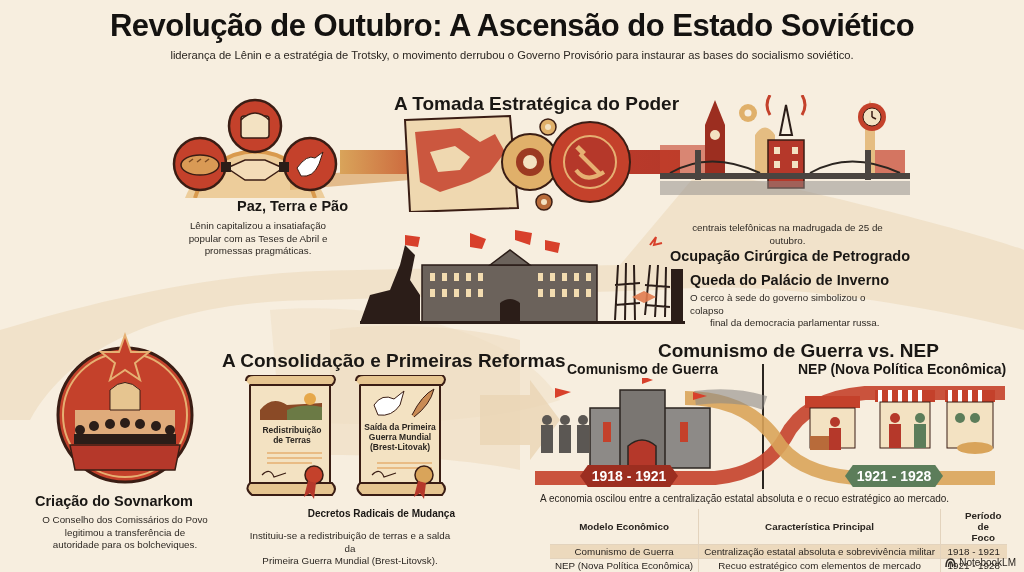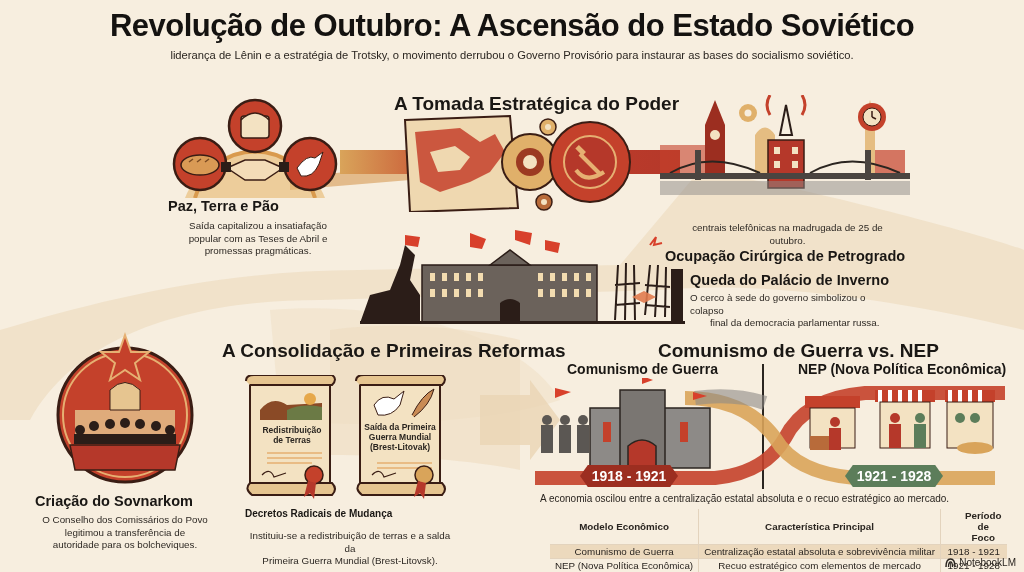--- a/index.html
+++ b/index.html
@@ -15,21 +15,21 @@
   .title {
     left: 0; width: 1024px; top: 8px; text-align: center;
     font-size: 31px; font-weight: 700; letter-spacing: -0.5px; color: #141210;
     font-family: "Liberation Sans", sans-serif;
   }
   .subtitle {
     left: 160px; width: 704px; top: 48px; text-align: center;
     font-size: 11.2px; line-height: 15px; color: #2a2520;
   }
   .section-title { font-weight: 700; font-size: 19px; color: #1a1714; white-space: nowrap; }
-  .card-title { font-weight: 700; font-size: 14.5px; color: #1a1714; white-space: nowrap; text-align: left; }
+  .card-title { font-weight: 700; font-size: 14.5px; color: #1a1714; white-space: nowrap; text-align: right; }
   .card-text { font-size: 9.8px; line-height: 12.5px; color: #2e2924; text-align: center; }
   .year-badge {
     color: #fff; font-weight: 700; font-size: 14px; text-align: center;
     line-height: 22px; height: 22px;
   }
   table.econ {
     border-collapse: collapse; font-size: 9.8px; color: #2a2520;
   }
   table.econ th { font-weight: 700; padding: 1px 5px; text-align: center; border-bottom: 1px solid #e3d3bd; }
   table.econ td { padding: 1px 5px; text-align: center; white-space: nowrap; border-right: 1px solid #e3d3bd; }
@@ -81,21 +81,21 @@
 
   <g>
     <path d="M62 72 L80 64 L100 64 L118 72 L100 84 L80 84 Z" fill="#f3dcb8" stroke="#3a1d14" stroke-width="1.5"></path>
     <rect x="56" y="66" width="10" height="10" fill="#2b1d18"></rect>
     <rect x="114" y="66" width="10" height="10" fill="#2b1d18"></rect>
   </g>
 </svg>
 
 <div class="abs card-title" style="left:168px; top:198px; width:180px;">Paz, Terra e Pão</div>
 <div class="abs card-text" style="left:168px; top:220px; width:180px;">
-  <div>Saída capitalizou a insatiafação</div>
+  <div>Lênin capitalizou a insatiafação</div>
   <div>popular com as Teses de Abril e</div>
   <div>promessas pragmáticas.</div>
 </div>
 
 <svg class="abs" style="left:340px; top:140px; width:340px; height:45px;" viewBox="0 0 340 45">
   <defs>
     <linearGradient id="rg" x1="0" x2="1">
       <stop offset="0" stop-color="#d9a45a"></stop>
       <stop offset="0.35" stop-color="#c4412b"></stop>
       <stop offset="1" stop-color="#b5382a"></stop>
@@ -236,21 +236,21 @@
   <path d="M20 115 L130 115 L125 140 L25 140 Z" fill="#b5382a" stroke="#3a1d14" stroke-width="1.5"></path>
 </svg>
 
 <div class="abs card-title" style="left:35px; top:493px; width:150px;">Criação do Sovnarkom</div>
 <div class="abs card-text" style="left:25px; top:514px; width:200px;">
   <div>O Conselho dos Comissários do Povo</div>
   <div>legitimou a transferência de</div>
   <div>autoridade para os bolcheviques.</div>
 </div>
 
-<div class="abs section-title" style="left:222px; top:340px;">A Consolidação e Primeiras Reformas</div>
+<div class="abs section-title" style="left:222px; top:350px;">A Consolidação e Primeiras Reformas</div>
 
 <div class="abs" style="left:242px; top:375px; width:95px; height:125px;">
   <svg style="position:absolute; left:0; top:0; width:95px; height:125px;" viewBox="0 0 95 125">
     <rect x="8" y="6" width="80" height="108" fill="#f3e2c2" stroke="#3a1d14" stroke-width="2"></rect>
     <path d="M4 6 Q4 0 12 0 L90 0 Q96 4 90 10 L8 10" fill="#e6c590" stroke="#3a1d14" stroke-width="2"></path>
     <path d="M8 108 L90 108 Q96 114 90 120 L10 120 Q2 114 8 108" fill="#e6c590" stroke="#3a1d14" stroke-width="2"></path>
     <path d="M18 35 Q30 20 45 30 L80 28 L80 45 L18 45 Z" fill="#8a4a26"></path>
     <path d="M45 35 Q60 28 80 32 L80 45 L45 45 Z" fill="#6b7a45"></path>
     <circle cx="68" cy="24" r="6" fill="#e6a84a"></circle>
     <path d="M25 78 L80 78 M25 83 L80 83 M25 88 L70 88" stroke="#e6b072" stroke-width="1.5"></path>

